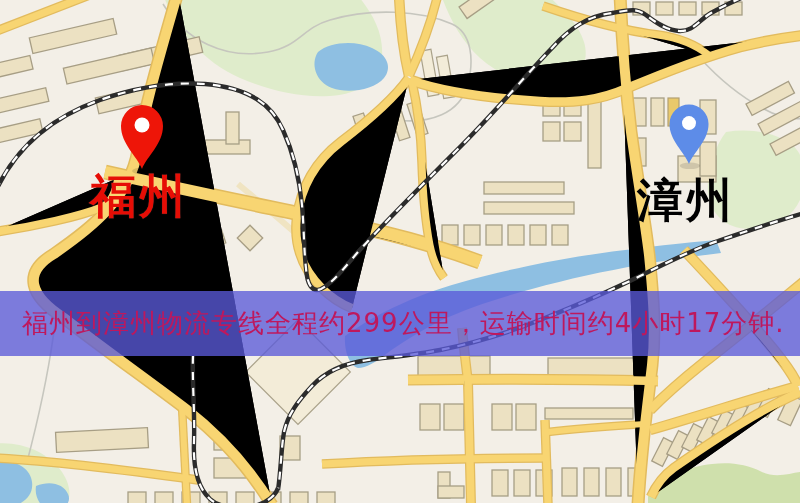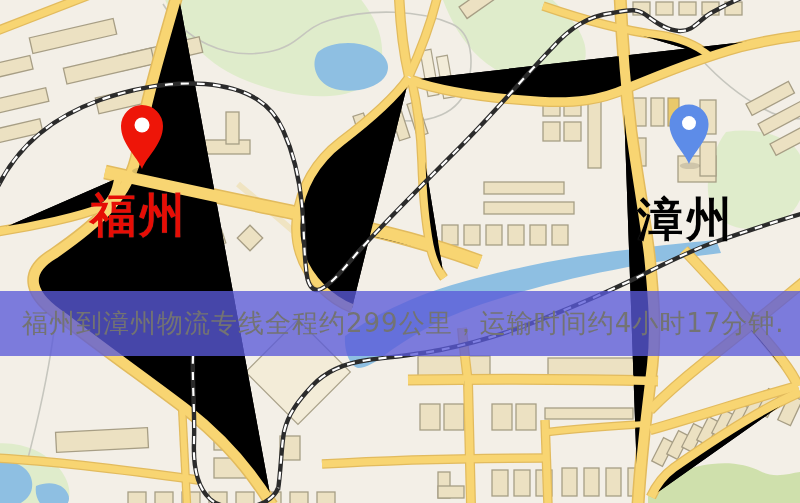--- a/index.html
+++ b/index.html
@@ -1,25 +1,25 @@
 <!DOCTYPE html>
 <html><head>
 <meta charset="utf-8">
 <style>
   html,body{margin:0;padding:0;background:#888;}
   .stage{position:relative;width:800px;height:503px;overflow:hidden;background:#f3efe7;
          font-family:"DejaVu Sans","Liberation Sans",sans-serif;}
   .stage svg{position:absolute;left:0;top:0;}
   .city-label{position:absolute;font-family:"DejaVu Serif","Liberation Serif",serif;
               font-weight:700;font-size:46px;line-height:1;letter-spacing:3px;
-              text-shadow:0 0 1px rgba(255,255,255,.25);white-space:nowrap;pointer-events:none;margin-top:19px;}
+              text-shadow:0 0 1px rgba(255,255,255,.25);white-space:nowrap;pointer-events:none;}
   .city-label.origin{left:90px;top:173px;color:#e60d05;}
   .city-label.dest{left:637px;top:177px;color:#000000;}
   .banner{position:absolute;left:0;top:291px;width:800px;height:65px;
-          background:rgba(90,90,216,0.78);color:#737373;font-size:26px;
+          background:rgba(90,90,216,0.78);color:#be185d;font-size:26px;
           line-height:65px;padding-left:22px;box-sizing:border-box;
           letter-spacing:1px;white-space:nowrap;}
   .b{fill:#ece1c2;stroke:#a79e85;stroke-width:1.3;}
   .b2{fill:#f3ecd8;stroke:#aaa28a;stroke-width:1.2;}
   .by{fill:#e9c96b;stroke:#b3a071;stroke-width:1.2;}
   .rail-base{fill:none;stroke:#2b2b2b;stroke-width:4.4;stroke-linecap:butt;}
   .rail-dash{fill:none;stroke:#ffffff;stroke-width:2.2;stroke-dasharray:8 8;}
   .stream{fill:none;stroke:#c6c6be;stroke-width:1.6;}
 </style>
 </head>

